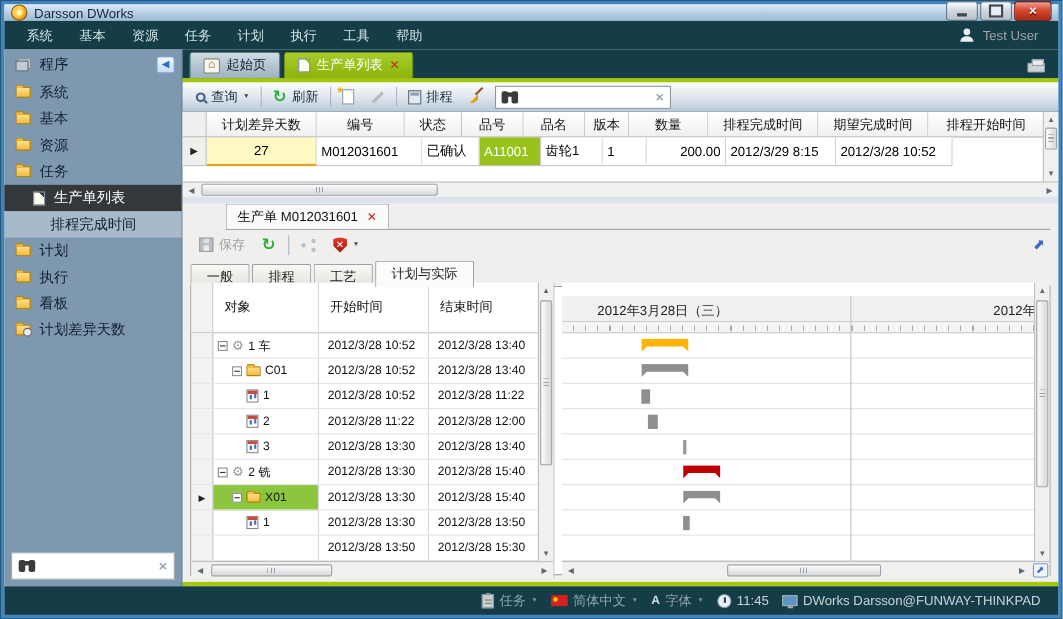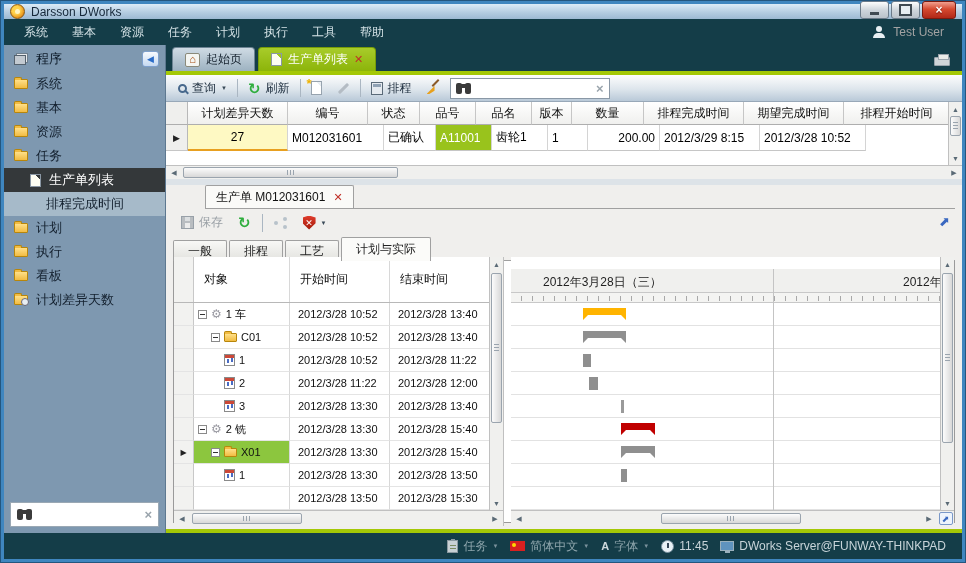--- a/index.html
+++ b/index.html
@@ -562,18 +562,18 @@
       <span class="ic-font">A</span>
       <span>字体</span>
       <span class="scaret">▼</span>
     </span>
     <span class="sitem">
       <span class="ic-clock"></span>
       <span class="stime">11:45</span>
     </span>
     <span class="sitem">
       <span class="ic-monitor"></span>
-      <span class="sserver">DWorks Server@FUNWAY-THINKPAD</span>
+      <span class="sserver">DWorks Darsson@FUNWAY-THINKPAD</span>
     </span>
   </div>
 
  </div>
 </div>
 
 </body></html>

